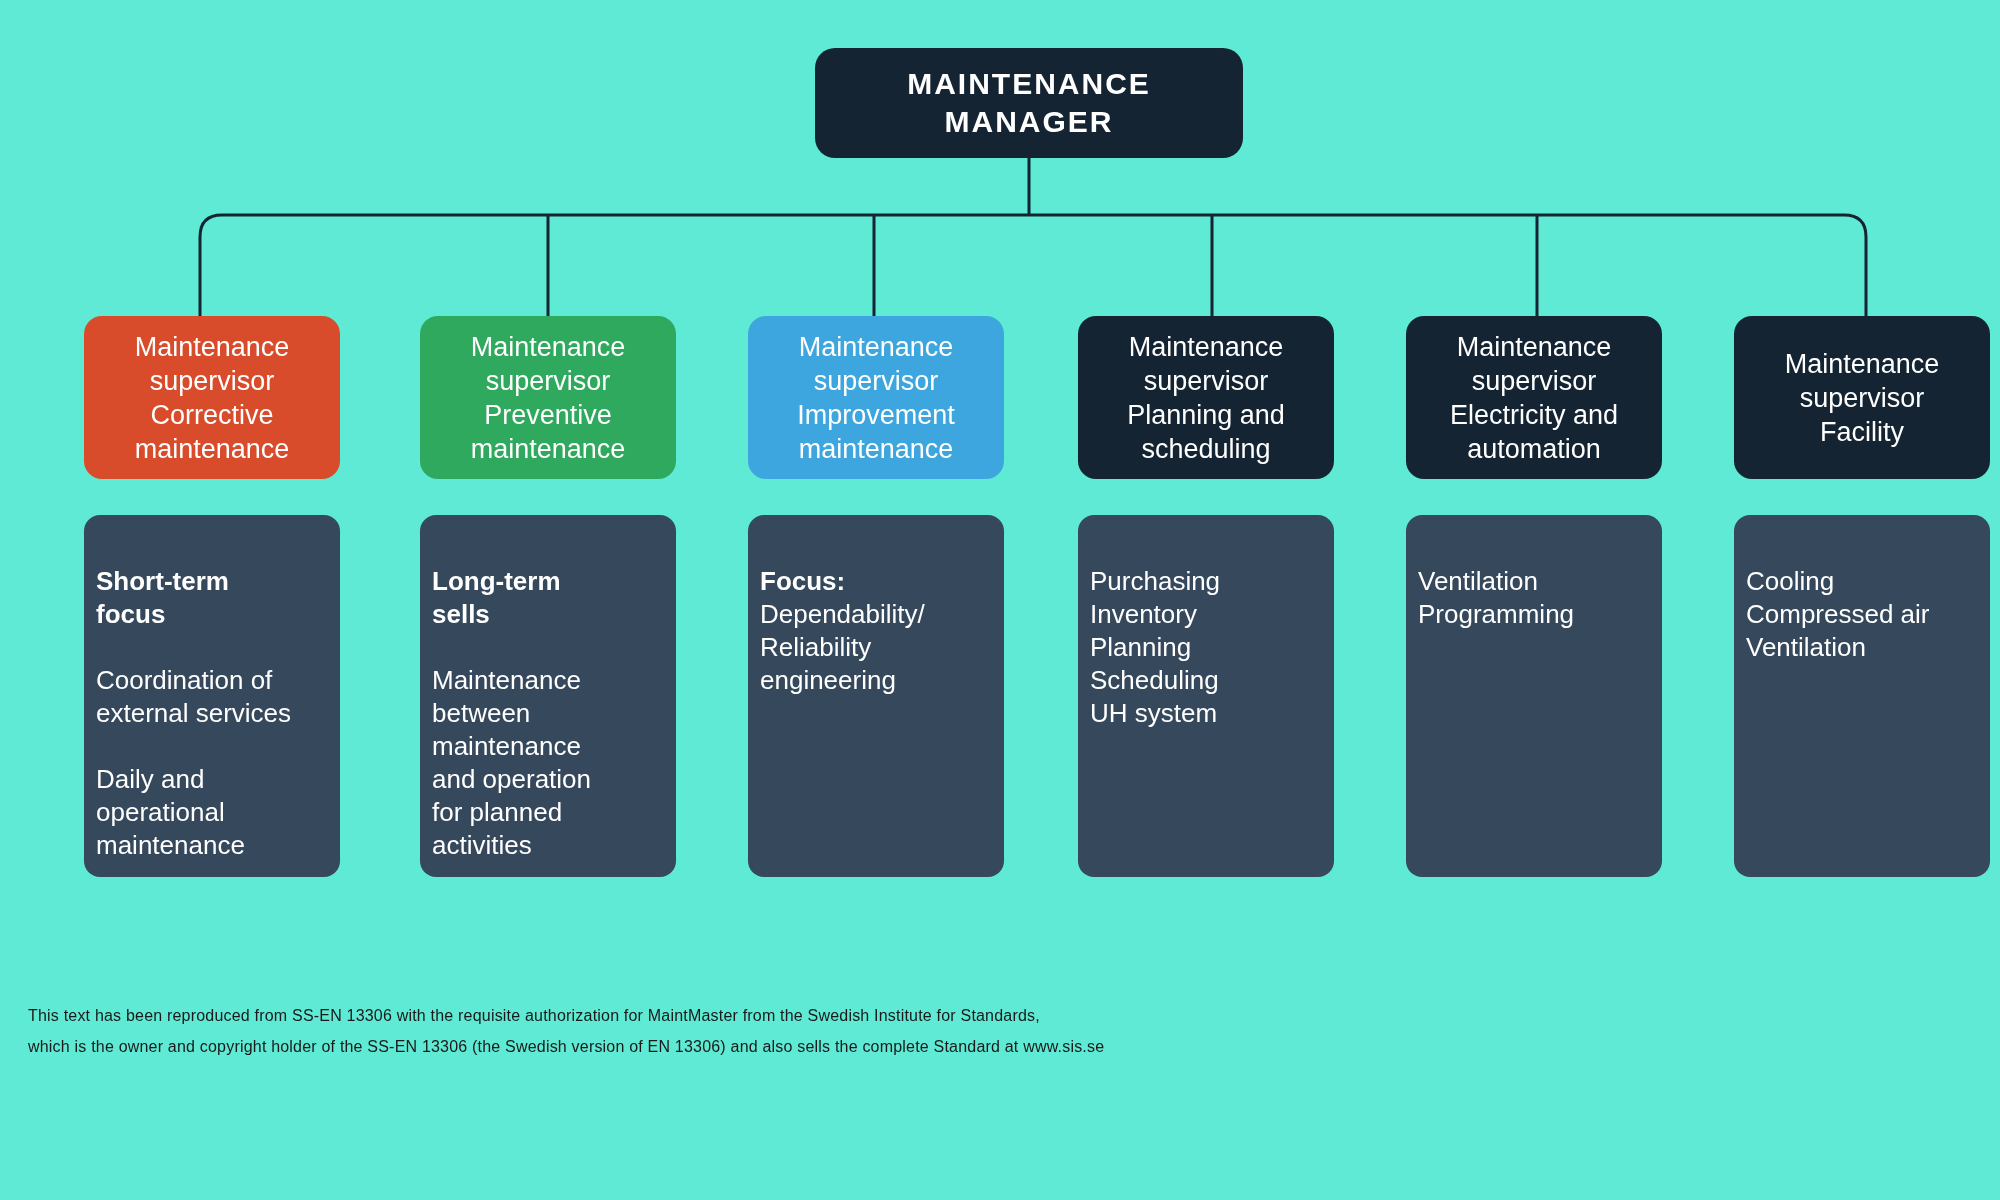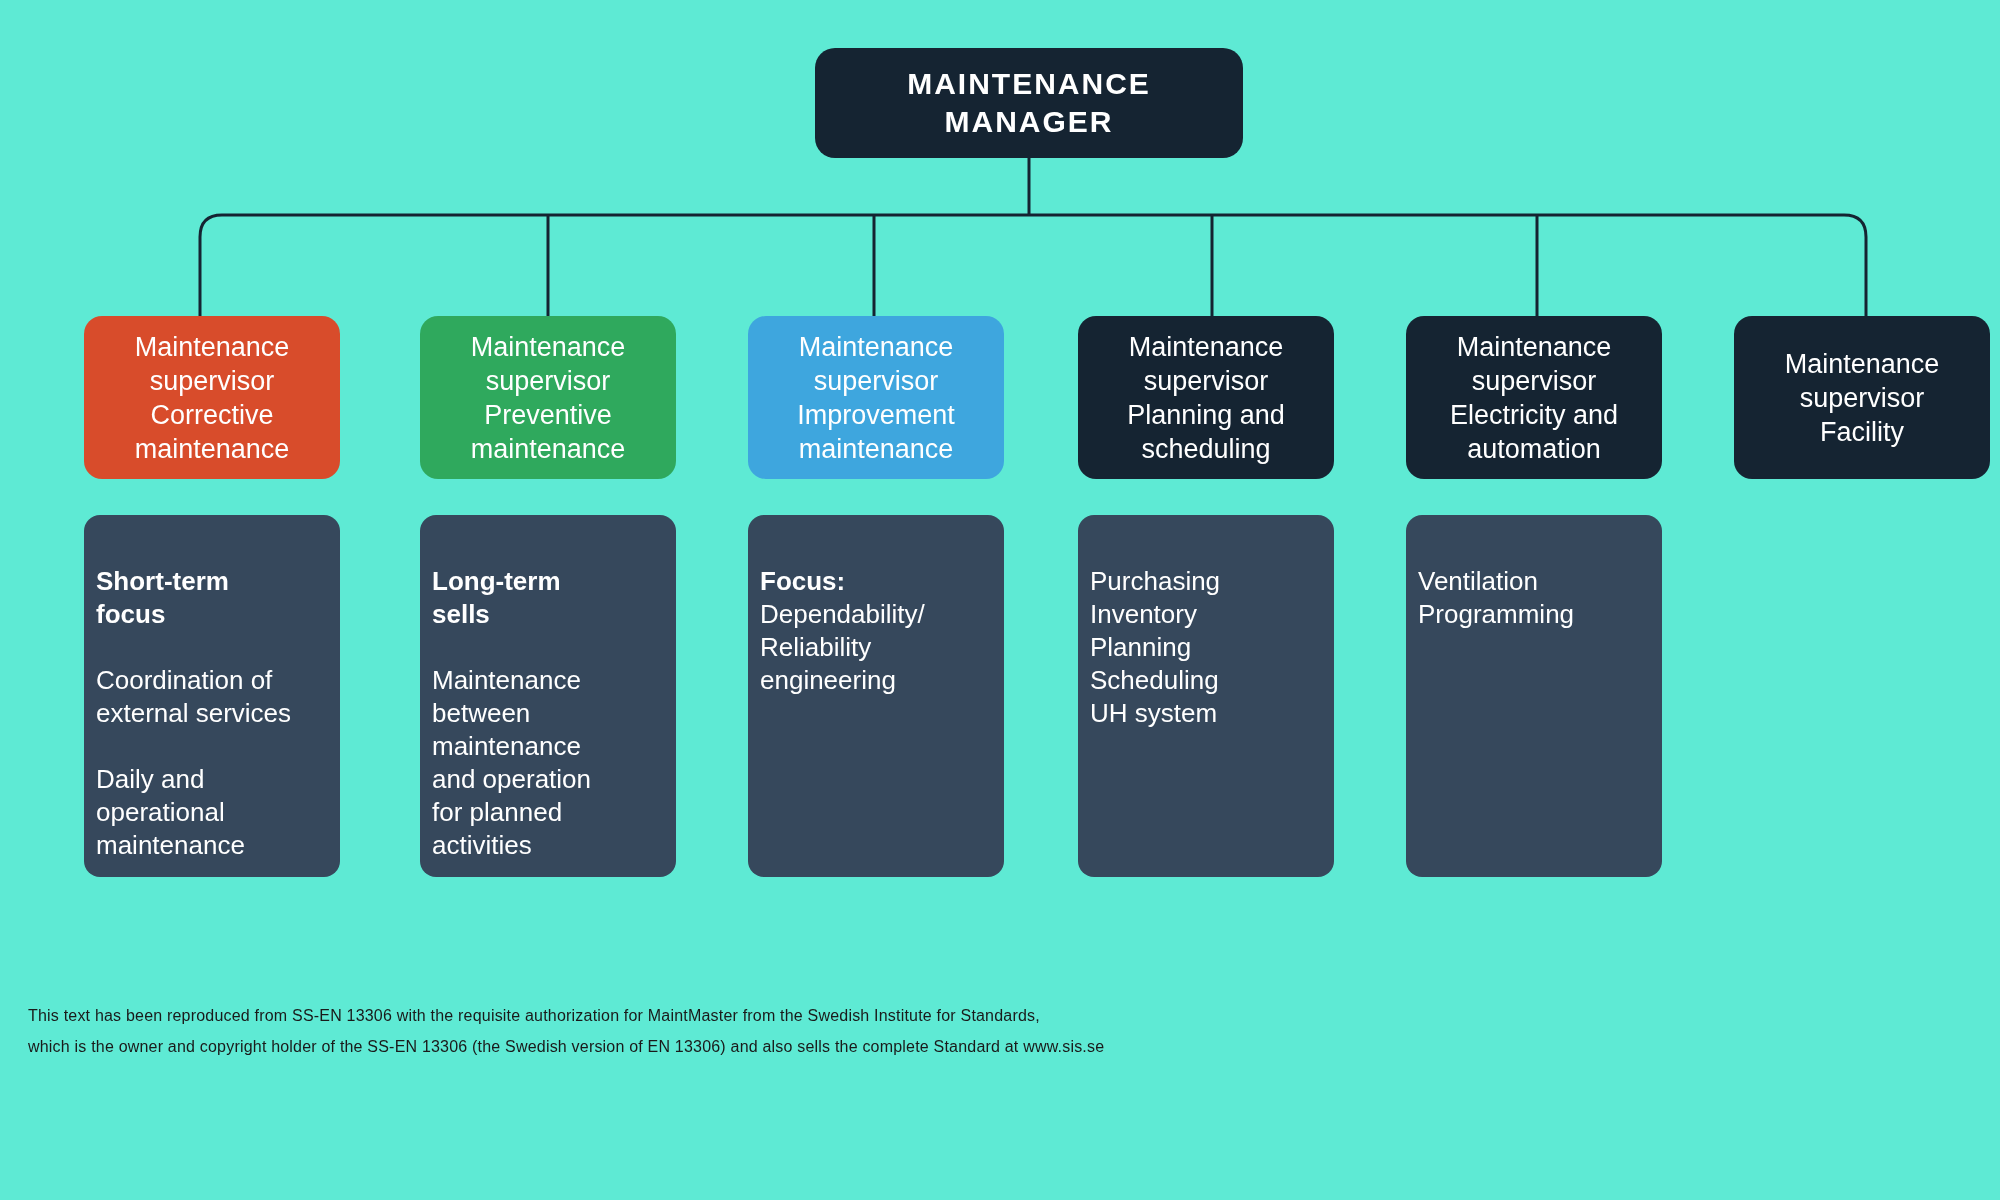--- a/index.html
+++ b/index.html
@@ -187,19 +187,25 @@
     <div class="detail-heading pre">Focus:</div>
     <div class="detail-body pre">Dependability/
 Reliability
 engineering</div>
   </div>
   <div class="detail-box c4">
     <div class="detail-heading pre"></div>
     <div class="detail-body pre">Ventilation
 Programming</div>
   </div>
+  <div class="detail-box c5">
+    <div class="detail-heading pre"></div>
+    <div class="detail-body pre">Cooling
+Compressed air
+Ventilation</div>
+  </div>
 
   <div class="footer">
     <div>This text has been reproduced from SS-EN 13306 with the requisite authorization for MaintMaster from the Swedish Institute for Standards,</div>
     <div>which is the owner and copyright holder of the SS-EN 13306 (the Swedish version of EN 13306) and also sells the complete Standard at www.sis.se</div>
   </div>
 
 </div>
 
 </body></html>

